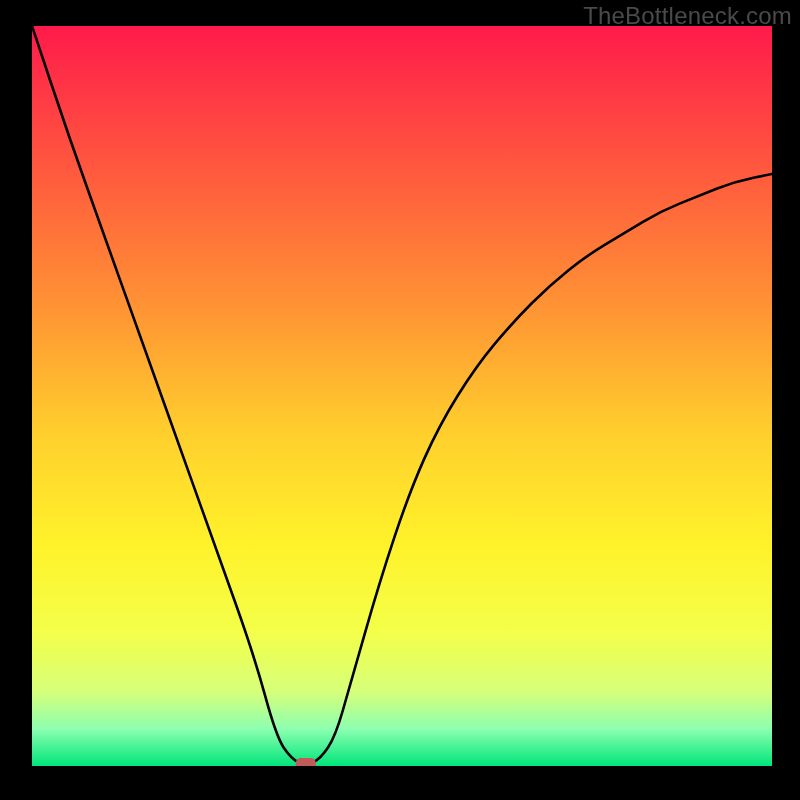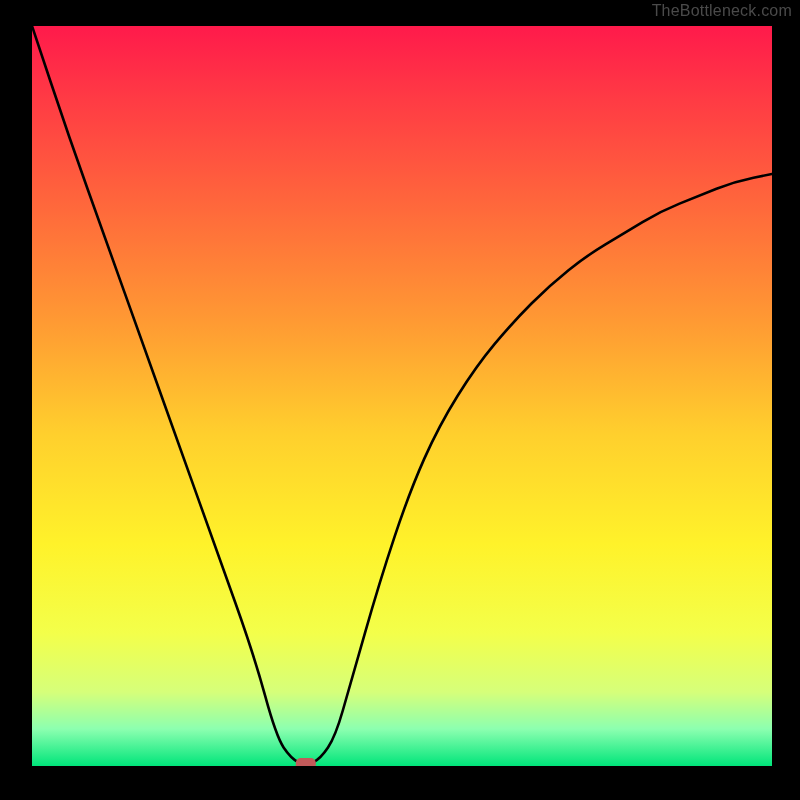--- a/index.html
+++ b/index.html
@@ -15,21 +15,21 @@
     position: relative;
     width: 800px;
     height: 800px;
     background: #000;
   }
   .watermark {
     position: absolute;
     top: 2px;
     right: 8px;
     color: #4a4a4a;
-    font-size: 16px;
+    font-size: 24px;
     font-weight: 500;
     letter-spacing: 0.2px;
     z-index: 5;
   }
   .plot-wrap {
     position: absolute;
     left: 32px;
     top: 26px;
     width: 740px;
     height: 740px;

